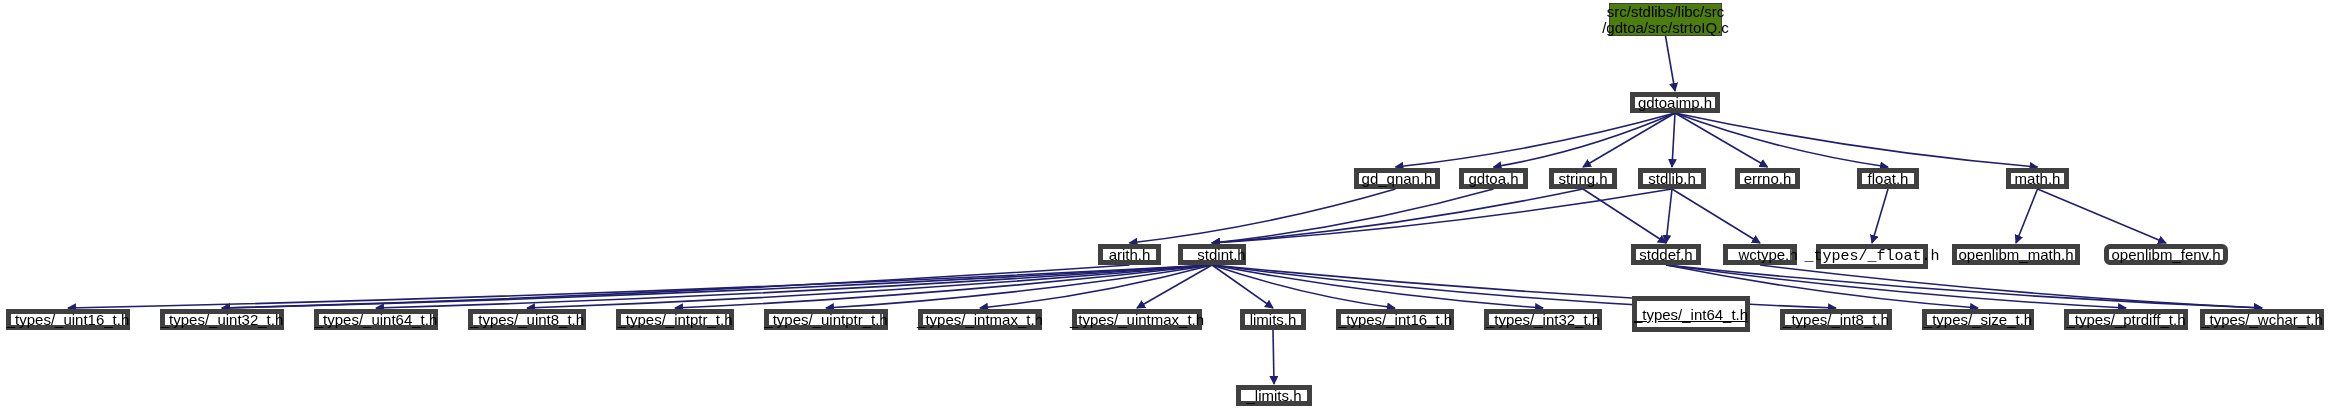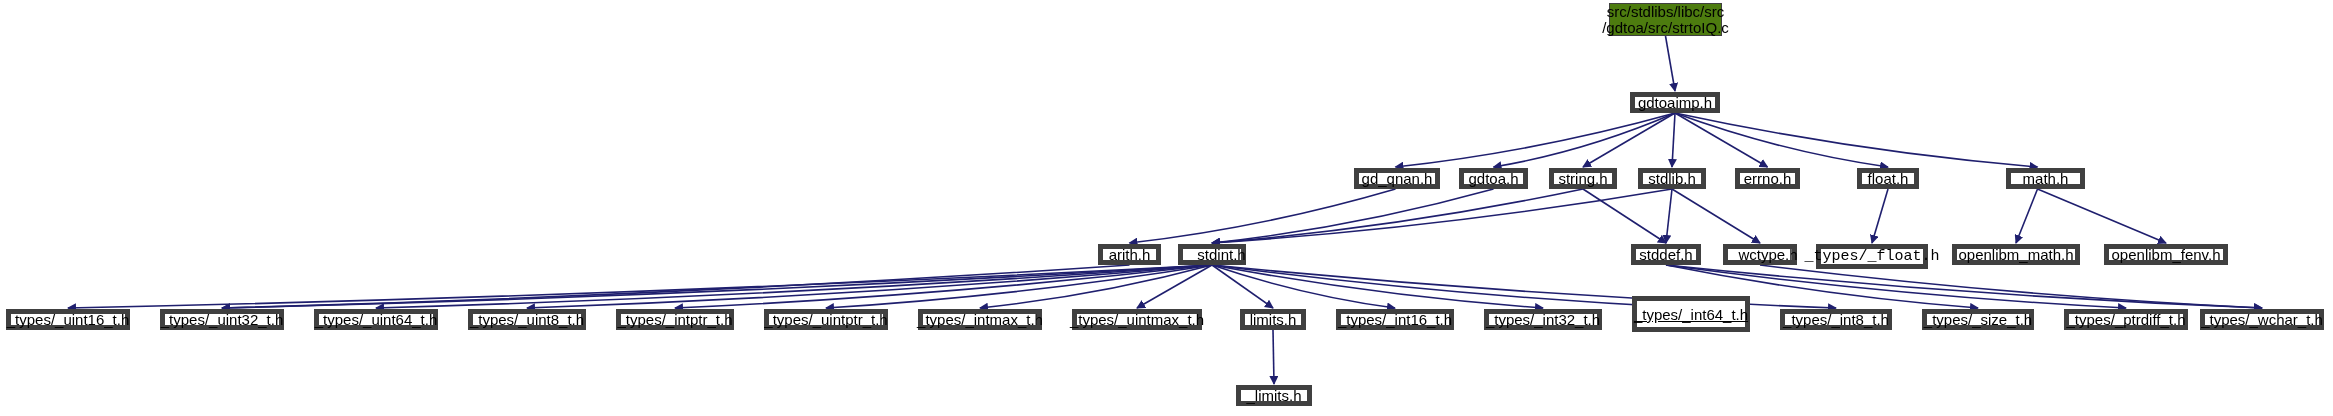--- a/index.html
+++ b/index.html
@@ -97,28 +97,28 @@
   <div id="node-layer">
       <div class="node root" style="left: 1609px; top: 3px; width: 113px; height: 33px;">src/stdlibs/libc/src
 /gdtoa/src/strtoIQ.c</div>
       <div class="node" style="left: 1630px; top: 92px; width: 90px; height: 21px;">gdtoaimp.h</div>
       <div class="node" style="left: 1354px; top: 168px; width: 86px; height: 21px; text-align: right;">gd_qnan.h</div>
       <div class="node" style="left: 1459px; top: 168px; width: 69px; height: 21px;">gdtoa.h</div>
       <div class="node" style="left: 1549px; top: 168px; width: 68px; height: 21px;">string.h</div>
       <div class="node" style="left: 1638px; top: 168px; width: 68px; height: 21px;">stdlib.h</div>
       <div class="node" style="left: 1735px; top: 168px; width: 65px; height: 21px;">errno.h</div>
       <div class="node" style="left: 1857px; top: 168px; width: 62px; height: 21px;">float.h</div>
-      <div class="node" style="left: 2006px; top: 168px; width: 79px; height: 21px;">math.h</div>
+      <div class="node" style="left: 2006px; top: 168px; width: 63px; height: 21px;">math.h</div>
       <div class="node" style="left: 1098px; top: 244px; width: 63px; height: 21px;">arith.h</div>
       <div class="node" style="left: 1178px; top: 244px; width: 68px; height: 21px; padding-left: 19px;">stdint.h</div>
       <div class="node" style="left: 1631px; top: 244px; width: 70px; height: 21px;">stddef.h</div>
       <div class="node" style="left: 1723px; top: 244px; width: 74px; height: 21px; padding-left: 16px;">wctype.h</div>
       <div class="node" style="left: 1816px; top: 244px; width: 112px; height: 25px; font-family: Liberation Mono, monospace;">_types/_float.h</div>
       <div class="node" style="left: 1952px; top: 244px; width: 128px; height: 21px;">openlibm_math.h</div>
-      <div class="node" style="left: 2104px; top: 244px; width: 124px; height: 21px;">openlibm_fenv.h</div>
+      <div class="node" style="left: 2104px; top: 244px; width: 124px; height: 21px; border-radius: 6px;">openlibm_fenv.h</div>
       <div class="node" style="left: 6px; top: 309px; width: 124px; height: 21px;">_types/_uint16_t.h</div>
       <div class="node" style="left: 160px; top: 309px; width: 124px; height: 21px;">_types/_uint32_t.h</div>
       <div class="node" style="left: 314px; top: 309px; width: 124px; height: 21px;">_types/_uint64_t.h</div>
       <div class="node" style="left: 468px; top: 309px; width: 118px; height: 21px;">_types/_uint8_t.h</div>
       <div class="node" style="left: 616px; top: 309px; width: 118px; height: 21px;">_types/_intptr_t.h</div>
       <div class="node" style="left: 764px; top: 309px; width: 124px; height: 21px;">_types/_uintptr_t.h</div>
       <div class="node" style="left: 918px; top: 309px; width: 124px; height: 21px;">_types/_intmax_t.h</div>
       <div class="node" style="left: 1072px; top: 309px; width: 130px; height: 21px;">_types/_uintmax_t.h</div>
       <div class="node" style="left: 1240px; top: 309px; width: 66px; height: 21px;">limits.h</div>
       <div class="node" style="left: 1336px; top: 309px; width: 118px; height: 21px;">_types/_int16_t.h</div>

